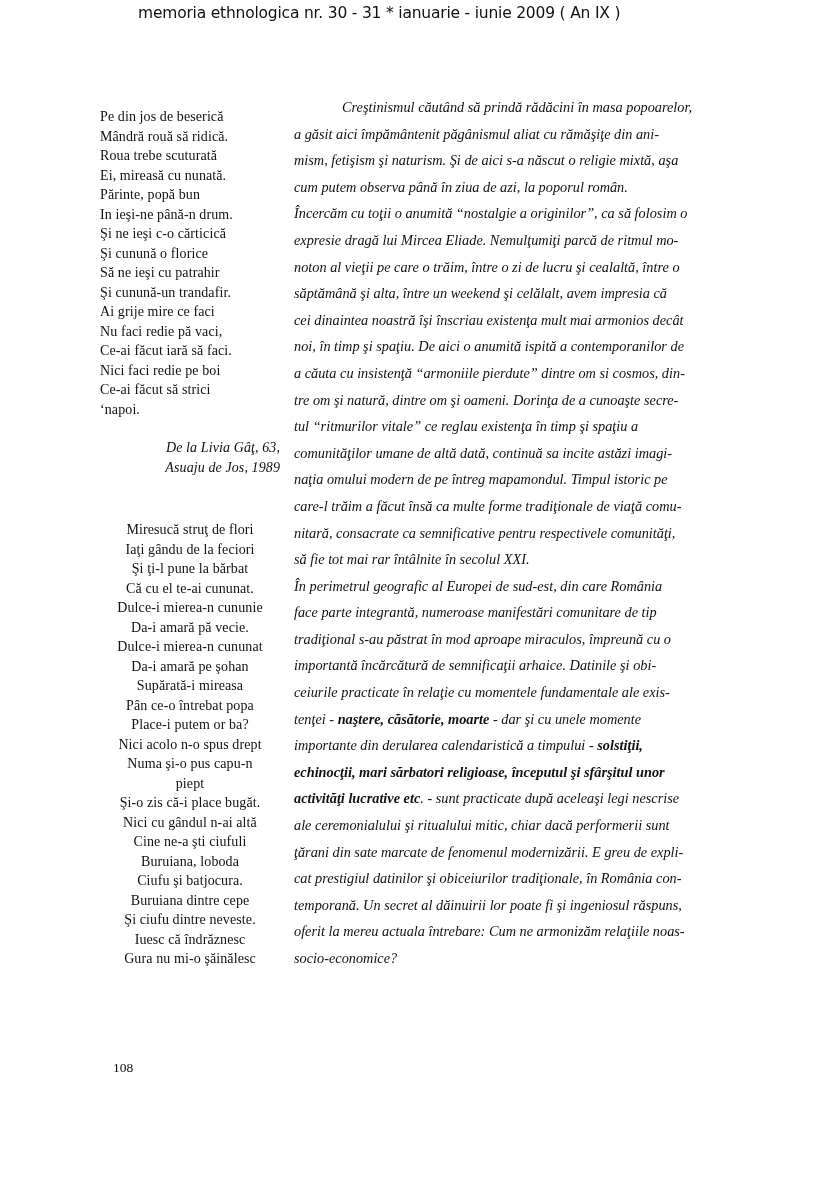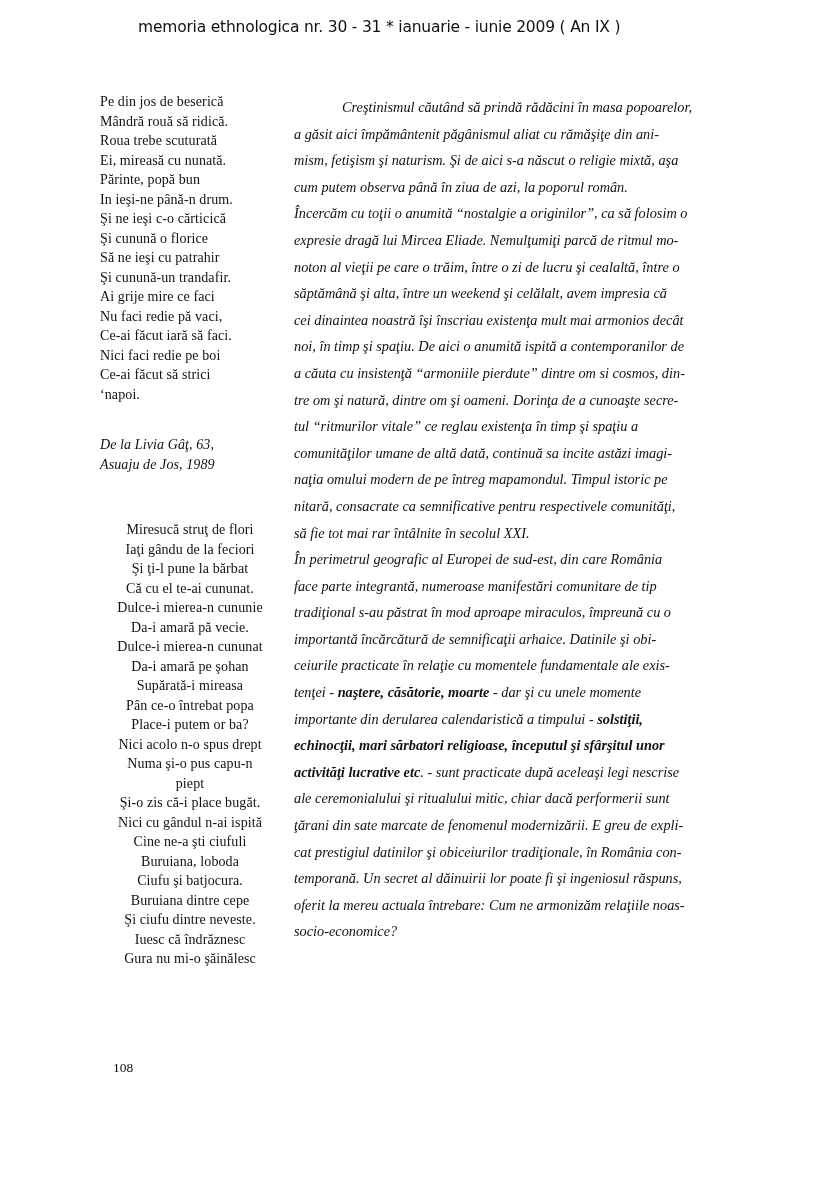--- a/index.html
+++ b/index.html
@@ -11,43 +11,44 @@
       width: 835px;
       height: 1181px;
       position: relative;
       overflow: hidden;
       color: #111111;
       font-family: "Liberation Serif", "DejaVu Serif", serif;
     }
     .running-header {
       position: absolute;
       left: 138px;
-      top: 18px;
+      top: 4px;
       font-family: "DejaVu Sans", "Liberation Sans", sans-serif;
       font-size: 15.5px;
       letter-spacing: -0.2px;
       color: #111;
       white-space: nowrap;
     }
     .left-col {
       position: absolute;
       left: 100px;
       width: 180px;
       font-size: 14px;
       line-height: 19.5px;
     }
-    .verse-1 { top: 92px; }
+    .verse-1 { top: 107px; }
     .verse-2 { top: 520px; text-align: center; }
     .poem-line {
       white-space: nowrap;
       letter-spacing: 0.1px;
     }
     .attribution {
-      margin-top: 31px;
+      margin-top: 19px;
       font-style: italic;
+      text-align: right;
     }
     .right-col {
       position: absolute;
       left: 294px;
       top: 94px;
       width: 438px;
       font-size: 14.3px;
       line-height: 26.6px;
       text-align: left;
     }
@@ -109,21 +110,21 @@
   <div class="poem-line">Da-i amară pă vecie.</div>
   <div class="poem-line">Dulce-i mierea-n cununat</div>
   <div class="poem-line">Da-i amară pe şohan</div>
   <div class="poem-line">Supărată-i mireasa</div>
   <div class="poem-line">Pân ce-o întrebat popa</div>
   <div class="poem-line">Place-i putem or ba?</div>
   <div class="poem-line">Nici acolo n-o spus drept</div>
   <div class="poem-line">Numa şi-o pus capu-n</div>
   <div class="poem-line">piept</div>
   <div class="poem-line">Şi-o zis că-i place bugăt.</div>
-  <div class="poem-line">Nici cu gândul n-ai ispită</div>
+  <div class="poem-line">Nici cu gândul n-ai altă</div>
   <div class="poem-line">Cine ne-a şti ciufuli</div>
   <div class="poem-line">Buruiana, loboda</div>
   <div class="poem-line">Ciufu şi batjocura.</div>
   <div class="poem-line">Buruiana dintre cepe</div>
   <div class="poem-line">Şi ciufu dintre neveste.</div>
   <div class="poem-line">Iuesc că îndrăznesc</div>
   <div class="poem-line">Gura nu mi-o şăinălesc</div>
 </div>
 
 <div class="right-col">
@@ -138,20 +139,21 @@
     <span class="body-line">expresie dragă lui Mircea Eliade. Nemulţumiţi parcă de ritmul mo-</span>
     <span class="body-line">noton al vieţii pe care o trăim, între o zi de lucru şi cealaltă, între o</span>
     <span class="body-line">săptămână şi alta, între un weekend şi celălalt, avem impresia că</span>
     <span class="body-line">cei dinaintea noastră îşi înscriau existenţa mult mai armonios decât</span>
     <span class="body-line">noi, în timp şi spaţiu. De aici o anumită ispită a contemporanilor de</span>
     <span class="body-line">a căuta cu insistenţă “armoniile pierdute” dintre om si cosmos, din-</span>
     <span class="body-line">tre om şi natură, dintre om şi oameni. Dorinţa de a cunoaşte secre-</span>
     <span class="body-line">tul “ritmurilor vitale” ce reglau existenţa în timp şi spaţiu a</span>
     <span class="body-line">comunităţilor umane de altă dată, continuă sa incite astăzi imagi-</span>
     <span class="body-line">naţia omului modern de pe întreg mapamondul.  Timpul istoric pe</span>
+    <span class="body-line">care-l trăim a făcut însă ca multe forme tradiţionale de viaţă comu-</span>
     <span class="body-line">nitară, consacrate ca semnificative pentru respectivele comunităţi,</span>
     <span class="body-line">să fie tot mai rar întâlnite în secolul XXI.</span>
   </div>
   <div class="para">
     <span class="body-line">În perimetrul geografic al Europei de sud-est, din care România</span>
     <span class="body-line">face parte integrantă, numeroase manifestări comunitare de tip</span>
     <span class="body-line">tradiţional s-au păstrat în mod aproape miraculos, împreună cu o</span>
     <span class="body-line">importantă încărcătură de semnificaţii arhaice. Datinile şi obi-</span>
     <span class="body-line">ceiurile practicate în relaţie cu momentele fundamentale ale exis-</span>
     <span class="body-line"><span>tenţei - </span><b>naştere, căsătorie, moarte</b><span> - dar şi cu unele momente</span></span>

